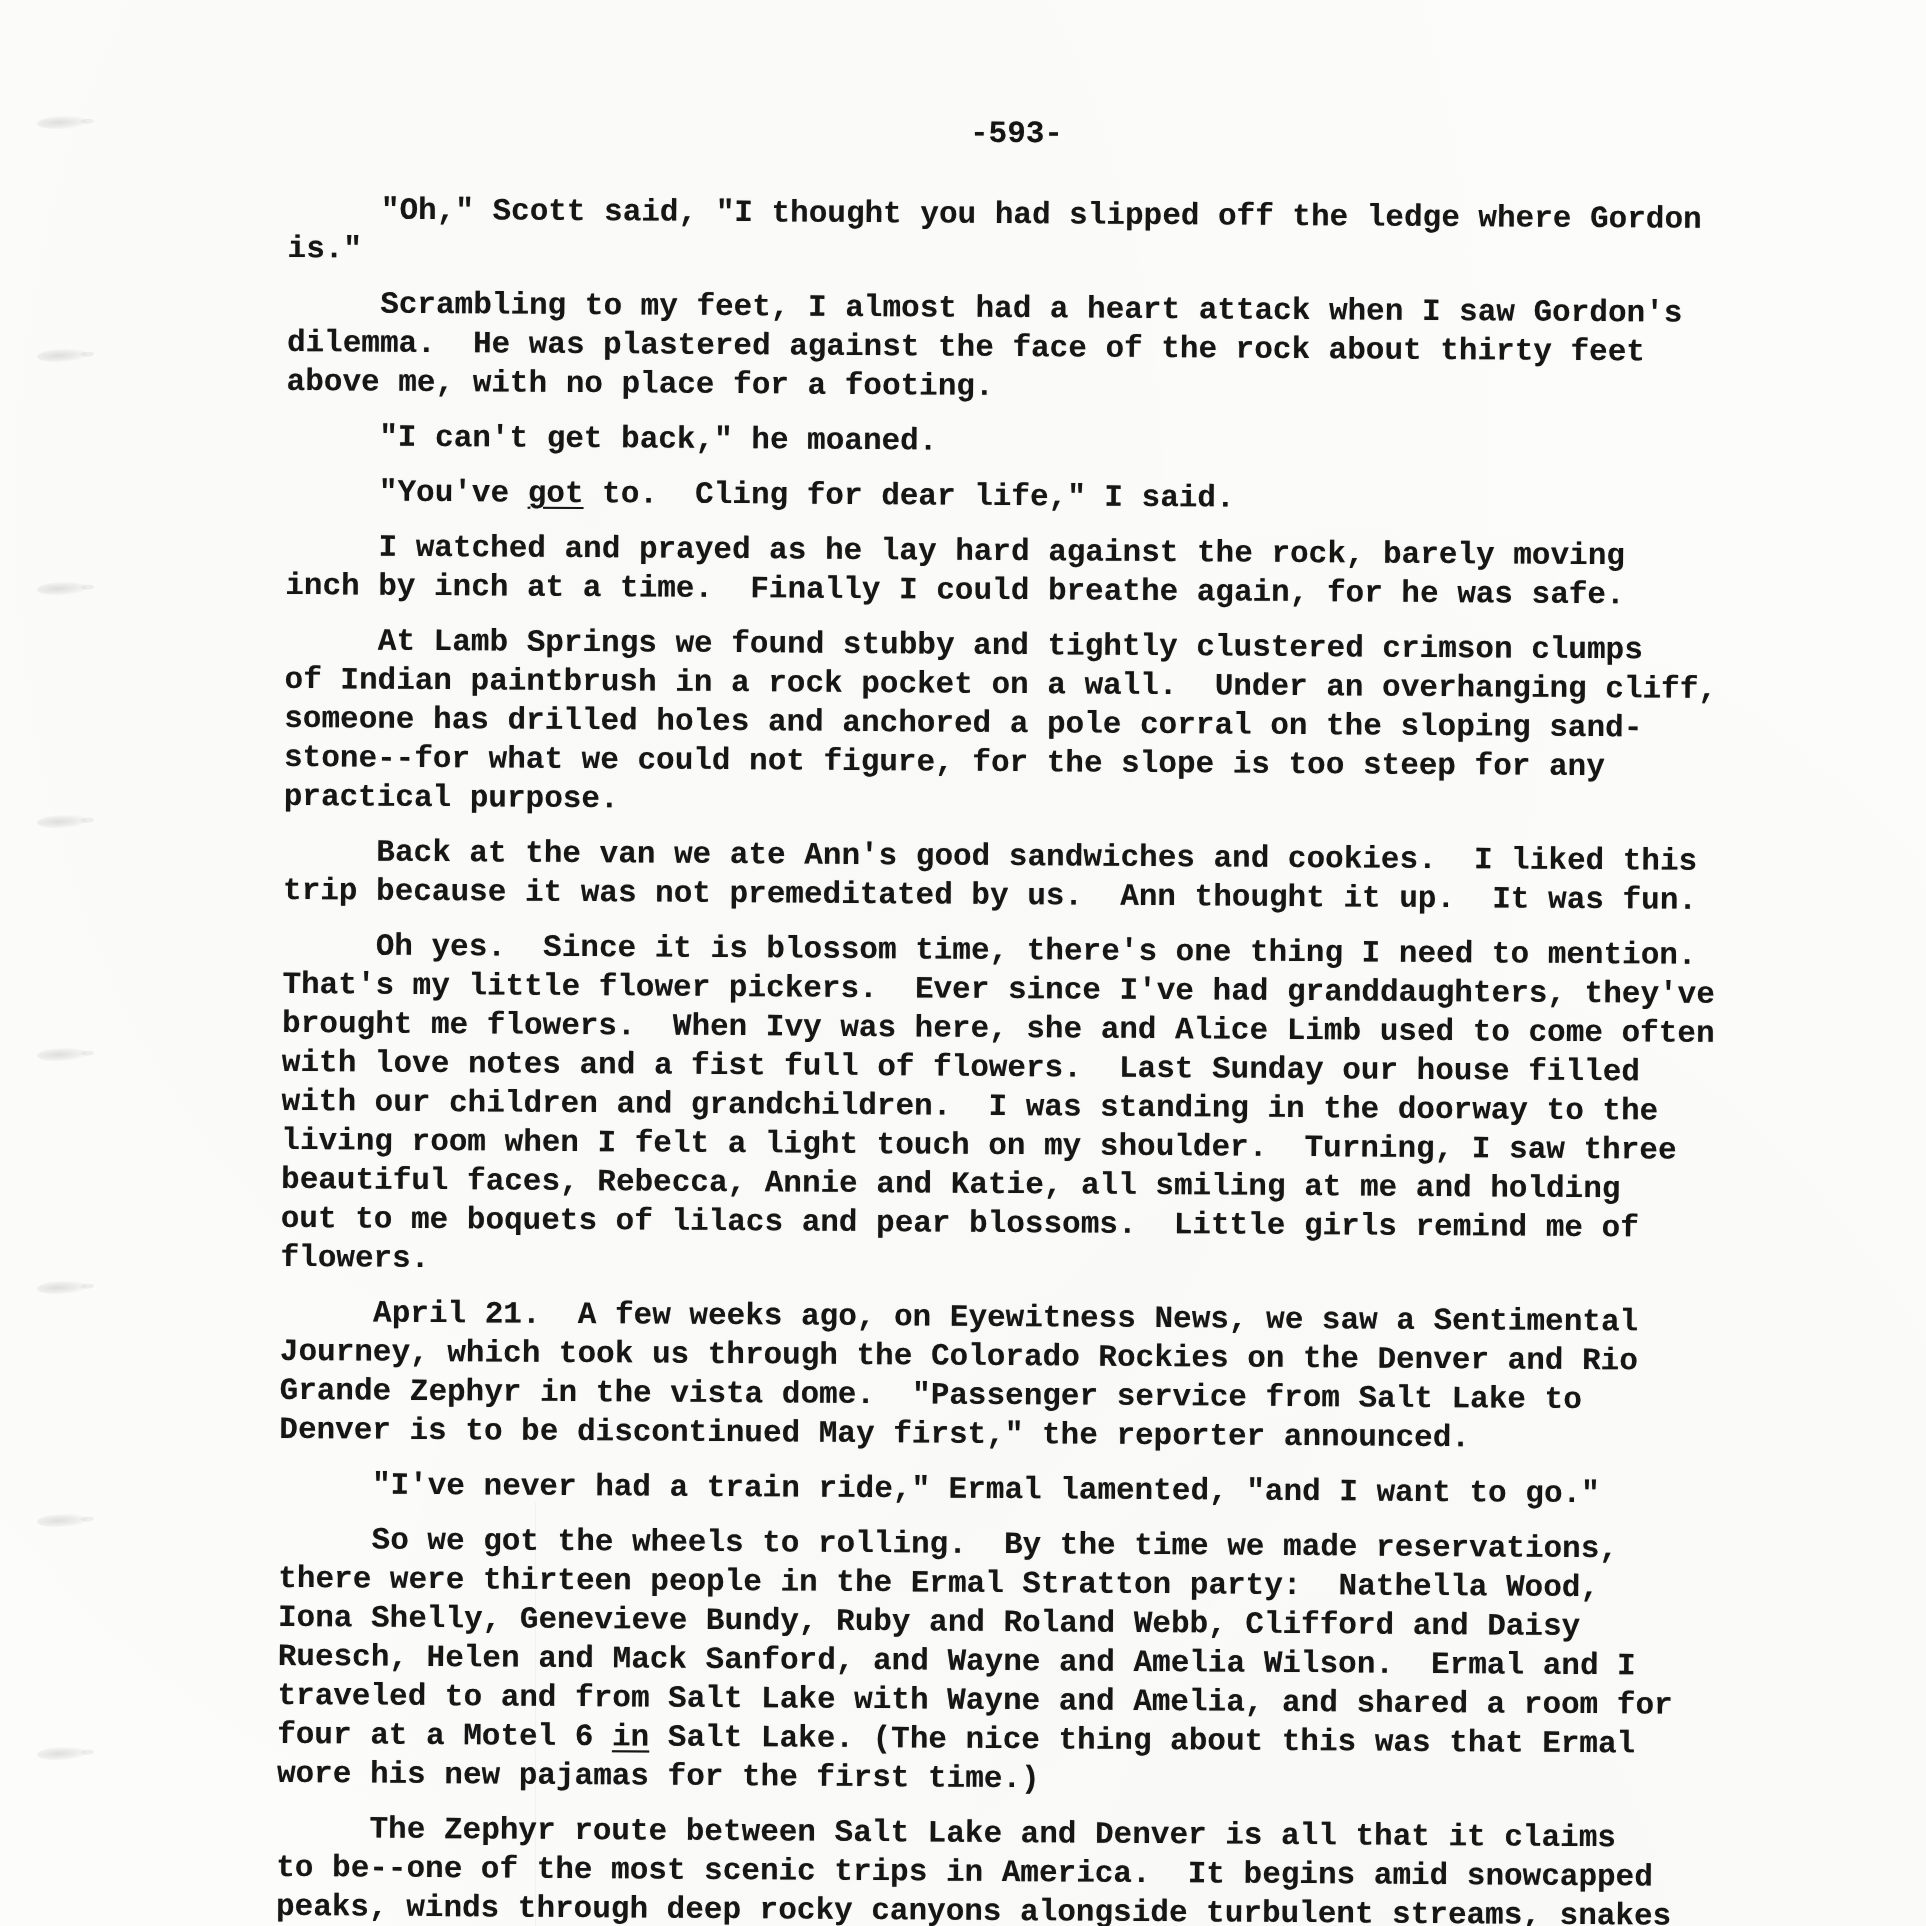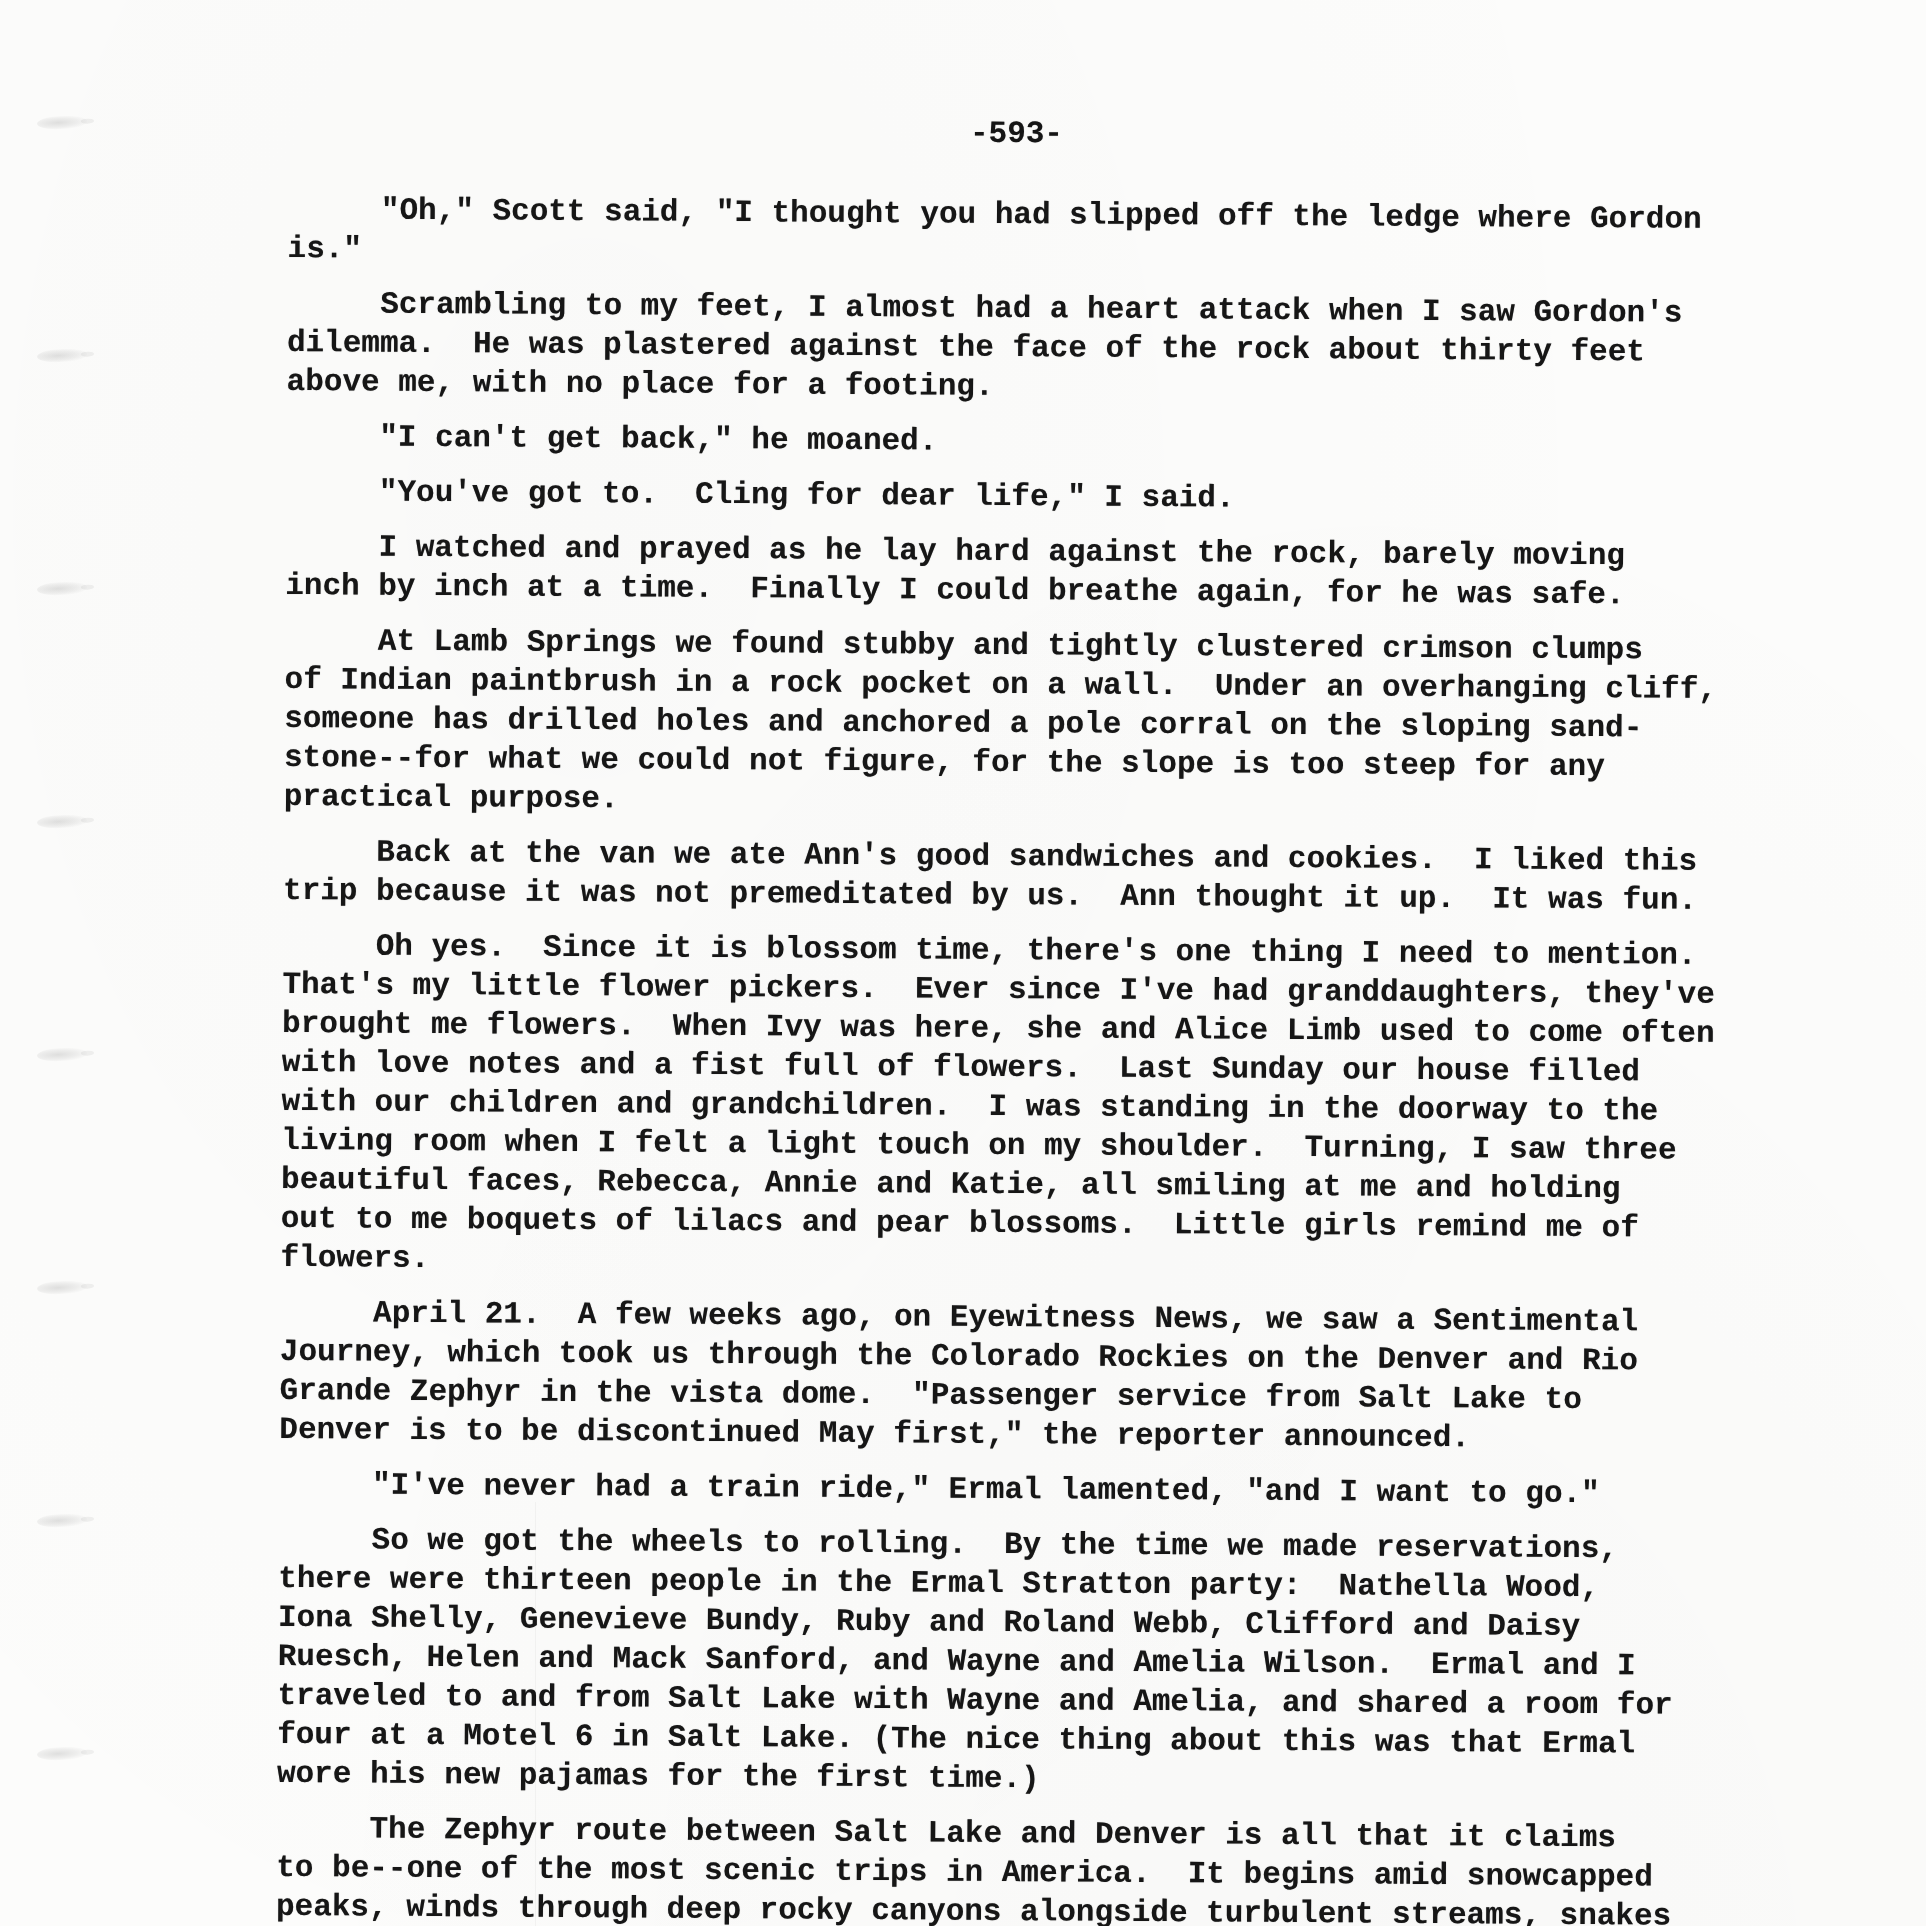--- a/index.html
+++ b/index.html
@@ -47,20 +47,21 @@
     font-weight: 700;
     color: #161616;
     transform: rotate(0.4deg);
     transform-origin: 0 0;
     text-shadow: 0 0 0.8px rgba(25,25,25,0.45);
   }
   .paragraph { margin: 0 0 16px 0; }
   .paragraph:last-child { margin-bottom: 0; }
   .line { white-space: pre; }
   .underlined-word {
+    text-decoration: underline;
     text-decoration-thickness: 2.3px;
     text-underline-offset: 4.6px;
   }
   
   .binding-mark {
     position: absolute;
     left: 37px;
     width: 50px;
     height: 13px;
     border-radius: 50% / 55%;

